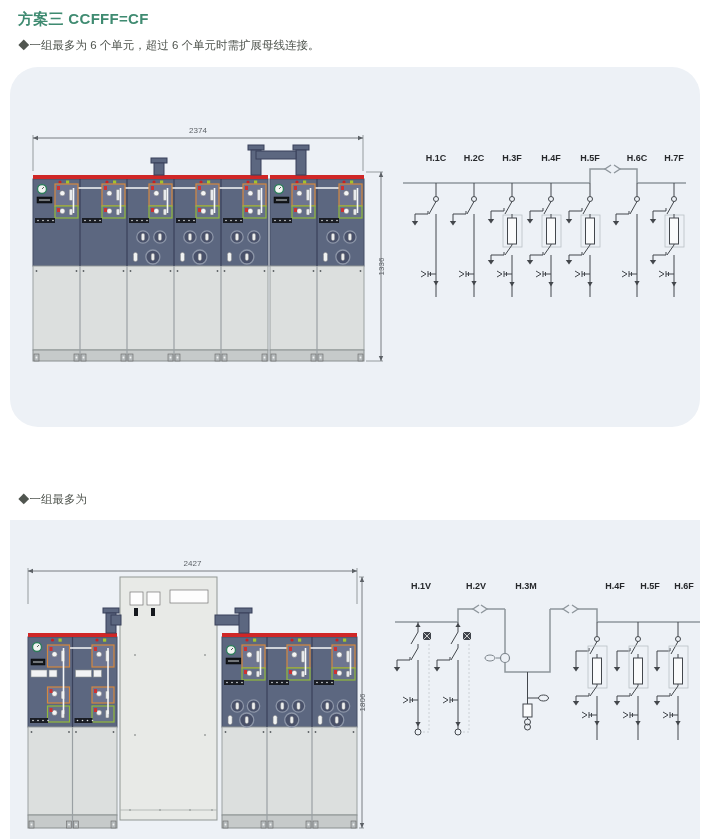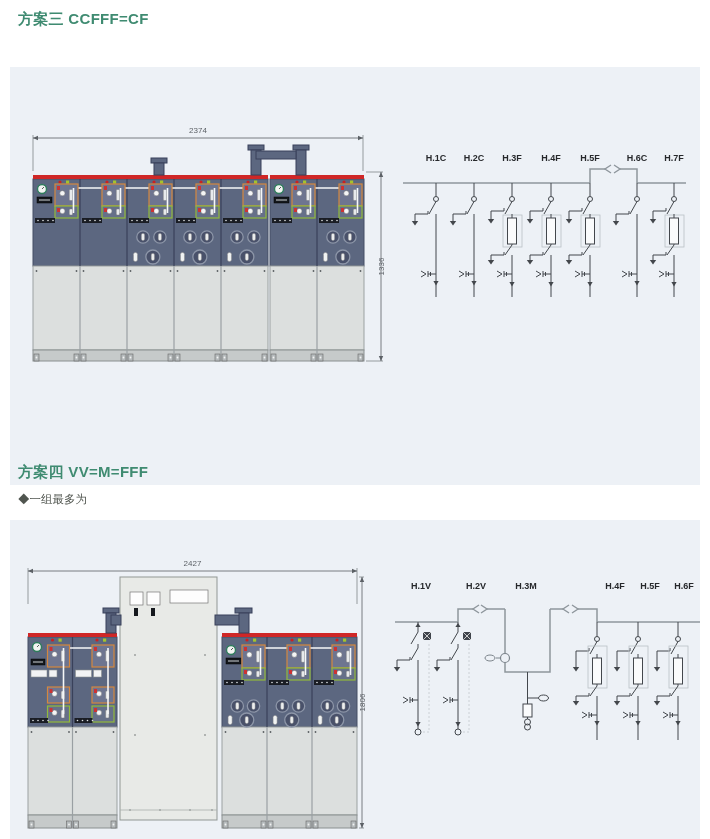--- a/index.html
+++ b/index.html
@@ -10,21 +10,22 @@
   .scheme-note{position:absolute;left:18px;margin:0;font-size:11.5px;color:#50554f;}
   .figure-panel{position:absolute;left:10px;width:690px;background:#edf1f6;}
   svg text{font-family:"Liberation Sans", sans-serif;}
 </style>
 </head>
 <body>
 
 <div class="page">
 
   <h2 class="scheme-title" style="top:10px;">方案三 CCFFF=CF</h2>
-  <div class="figure-panel" style="top:67px;height:418px;">
+  <p class="scheme-note" style="top:38px;">◆一组最多为 6 个单元，超过 6 个单元时需扩展母线连接。</p>
+  <div class="figure-panel" style="top:67px;height:360px;border-radius:28px;">
     <svg id="svg-0" width="690" height="360" viewBox="0 0 690 360">
         <line x1="23" y1="71" x2="353" y2="71" stroke="#5c6166" stroke-width="0.8" fill="none"></line>
         <polygon points="23,71 28,68.8 28,73.2" fill="#5c6166"></polygon>
         <polygon points="353,71 348,68.8 348,73.2" fill="#5c6166"></polygon>
         <line x1="23" y1="68" x2="23" y2="104" stroke="#5c6166" stroke-width="0.6" fill="none"></line>
         <line x1="353" y1="68" x2="353" y2="104" stroke="#5c6166" stroke-width="0.6" fill="none"></line>
         <text x="188" y="66" font-size="8" fill="#5c6166" text-anchor="middle">2374</text>
         <line x1="371" y1="105" x2="371" y2="294" stroke="#5c6166" stroke-width="0.8" fill="none"></line>
         <polygon points="371,105 368.8,110 373.2,110" fill="#5c6166"></polygon>
         <polygon points="371,294 368.8,289 373.2,289" fill="#5c6166"></polygon>
@@ -358,21 +359,20 @@
         <polygon points="639.8,193 646.2,193 643,197.5" fill="#43474c"></polygon>
         <line x1="664" y1="188" x2="664" y2="230" stroke="#43474c" stroke-width="1" fill="none"></line>
         <path d="M649 204L654 207L649 210" stroke="#43474c" stroke-width="1" fill="none"></path>
         <line x1="656" y1="204" x2="656" y2="210" stroke="#43474c" stroke-width="1" fill="none"></line>
         <line x1="658.5" y1="205" x2="658.5" y2="209" stroke="#43474c" stroke-width="1" fill="none"></line>
         <line x1="656" y1="207" x2="664" y2="207" stroke="#43474c" stroke-width="1" fill="none"></line>
         <polygon points="661.4,215 666.6,215 664,219.5" fill="#43474c"></polygon>
       </svg>
   </div>
 
-  <h2 class="scheme-title" style="top:463px;">方案四 VV=M=FFF</h2>
   <p class="scheme-note" style="top:492px;">◆一组最多为</p>
   <div class="figure-panel" style="top:520px;height:395px;">
     <svg id="svg-1" width="690" height="319" viewBox="0 0 690 319">
         <line x1="18" y1="51" x2="347" y2="51" stroke="#5c6166" stroke-width="0.8" fill="none"></line>
         <polygon points="18,51 23,48.8 23,53.2" fill="#5c6166"></polygon>
         <polygon points="347,51 342,48.8 342,53.2" fill="#5c6166"></polygon>
         <line x1="18" y1="48" x2="18" y2="84" stroke="#5c6166" stroke-width="0.6" fill="none"></line>
         <line x1="347" y1="48" x2="347" y2="84" stroke="#5c6166" stroke-width="0.6" fill="none"></line>
         <text x="182.5" y="46" font-size="8" fill="#5c6166" text-anchor="middle">2427</text>
         <line x1="352" y1="57" x2="352" y2="308" stroke="#5c6166" stroke-width="0.8" fill="none"></line>

